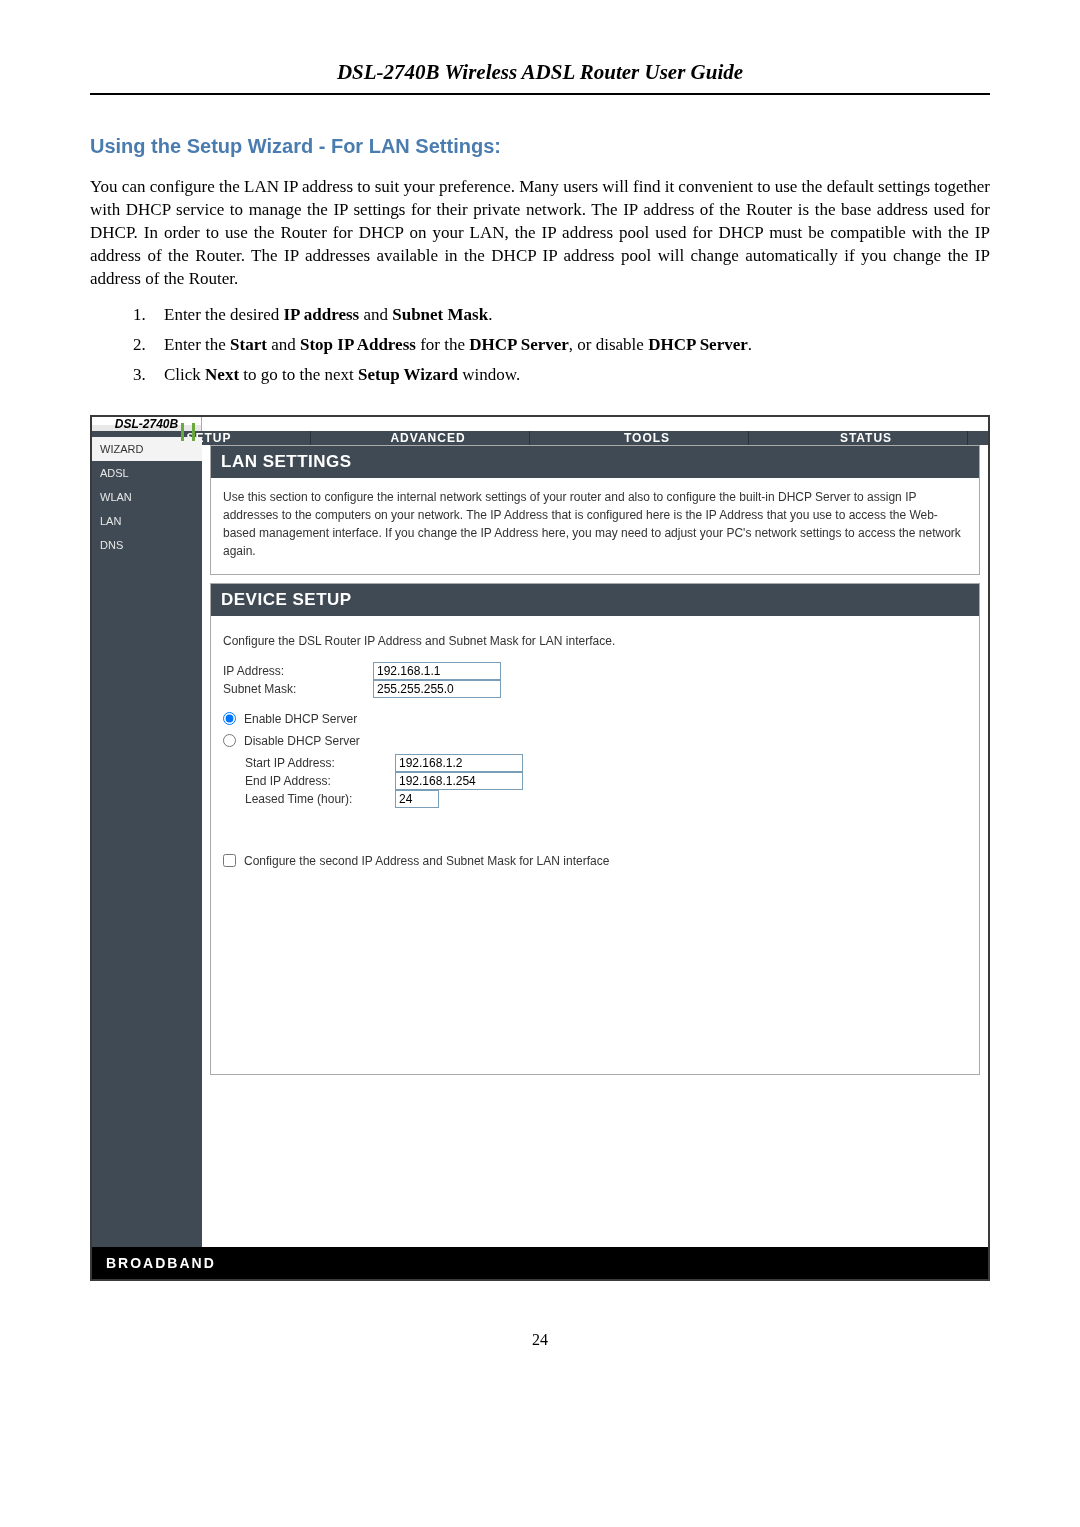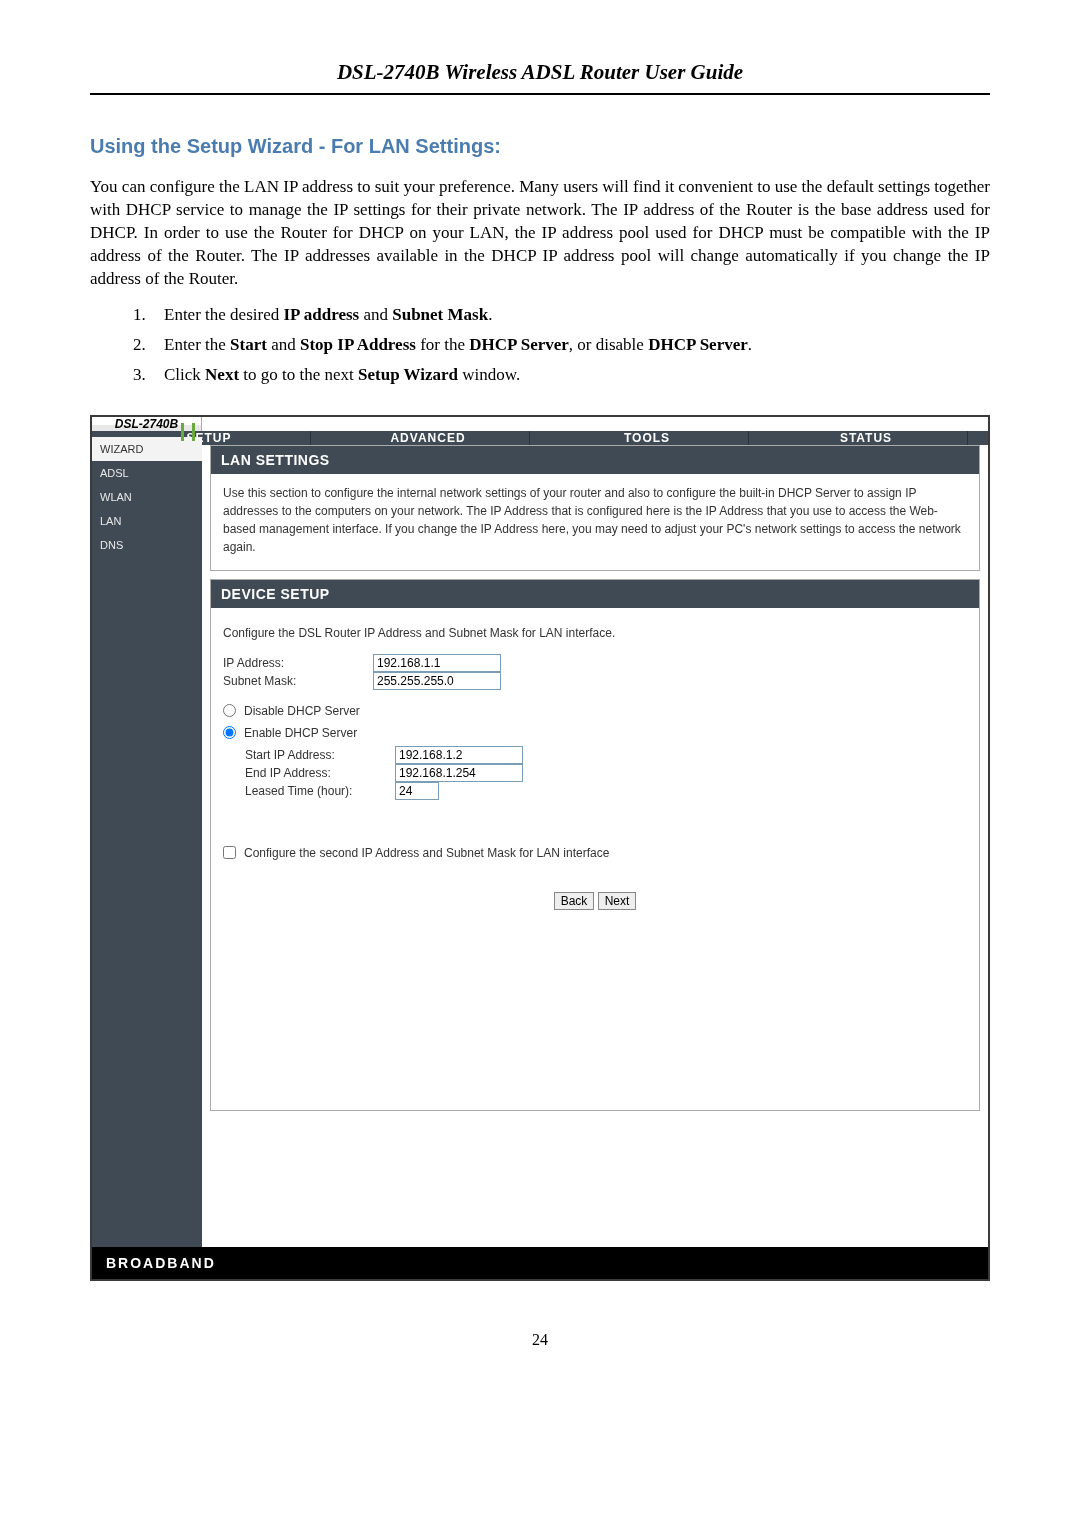--- a/index.html
+++ b/index.html
@@ -72,21 +72,21 @@
       font-size: 11px; padding: 6px 8px;
     }
     .rs-side a.active { background: #f3f3f3; color: #333; }
     .rs-side .grow { flex: 1; }
     .rs-main { flex: 1; padding: 0 8px 8px 8px; }
     .panel {
       border: 1px solid #aaa; margin-top: 8px; background: #fff;
     }
     .panel-title {
       background: #3f4a54; color: #fff; font-weight: bold;
-      font-size: 14px; padding: 6px 10px; letter-spacing: .5px;
+      font-size: 17px; padding: 6px 10px; letter-spacing: .5px;
     }
     .panel-body { padding: 10px 12px 14px 12px; font-size: 12px; color: #333; line-height: 1.5; }
     .panel-body.pad2 { padding: 10px 12px 20px 12px; }
     .formrow { display: flex; align-items: flex-start; margin: 0 0; }
     .formrow label { width: 150px; }
     .formrow input[type=text] { border: 1px solid #7a9db8; padding: 1px 3px; font-size: 12px; }
     .radio-row { display: flex; align-items: center; margin: 4px 0 4px 0; gap: 8px; }
     .indent { margin-left: 22px; }
     .btnrow { text-align: center; margin-top: 30px; }
     .btnrow button { font-size: 12px; padding: 1px 6px; border: 1px solid #888; background: #eee; }
@@ -158,26 +158,26 @@
             <input type="text" size="15" value="192.168.1.1" style="">
           </div>
           <div class="formrow">
             <label>Subnet Mask:</label>
             <input type="text" size="15" value="255.255.255.0" style="">
           </div>
 
           <div style="height:8px"></div>
 
           <div class="radio-row">
+            <input type="radio" name="dhcp" checked="" style="">
+            <span>Enable DHCP Server</span>
+          </div>
+          <div class="radio-row">
             <input type="radio" name="dhcp" style="">
             <span>Disable DHCP Server</span>
-          </div>
-          <div class="radio-row">
-            <input type="radio" name="dhcp" checked="" style="">
-            <span>Enable DHCP Server</span>
           </div>
 
           <div class="formrow indent">
             <label>Start IP Address:</label>
             <input type="text" size="15" value="192.168.1.2" style="">
           </div>
           <div class="formrow indent">
             <label>End IP Address:</label>
             <input type="text" size="15" value="192.168.1.254" style="">
           </div>
@@ -186,24 +186,20 @@
             <input type="text" size="3" value="24" style="">
           </div>
 
           <div style="height:40px"></div>
 
           <div class="radio-row">
             <input type="checkbox" style="">
             <span>Configure the second IP Address and Subnet Mask for LAN interface</span>
           </div>
 
-          <div class="btnrow">
-            <button>Back</button>
-            <button>Next</button>
-          </div>
 
           <div style="height:180px"></div>
         </div>
       </div>
 
     </div>
   </div>
 
   <div class="rs-footer">BROADBAND</div>
 </div>

